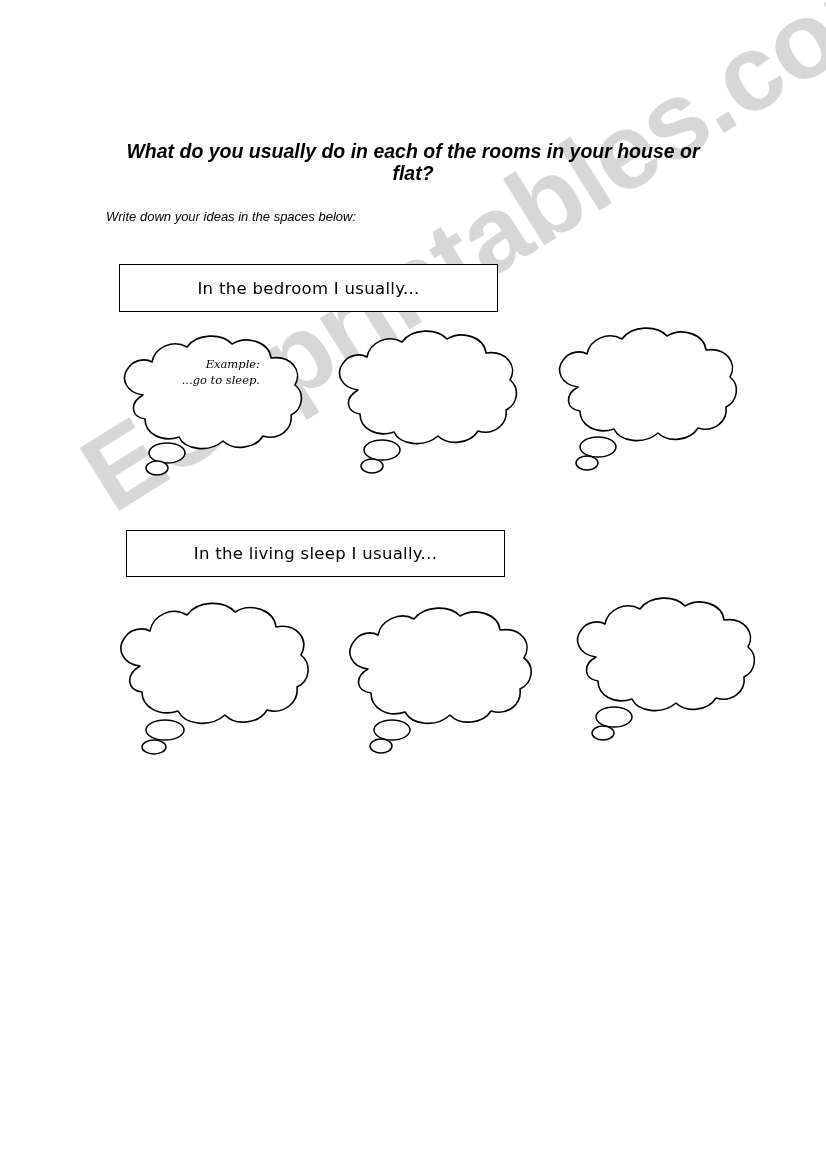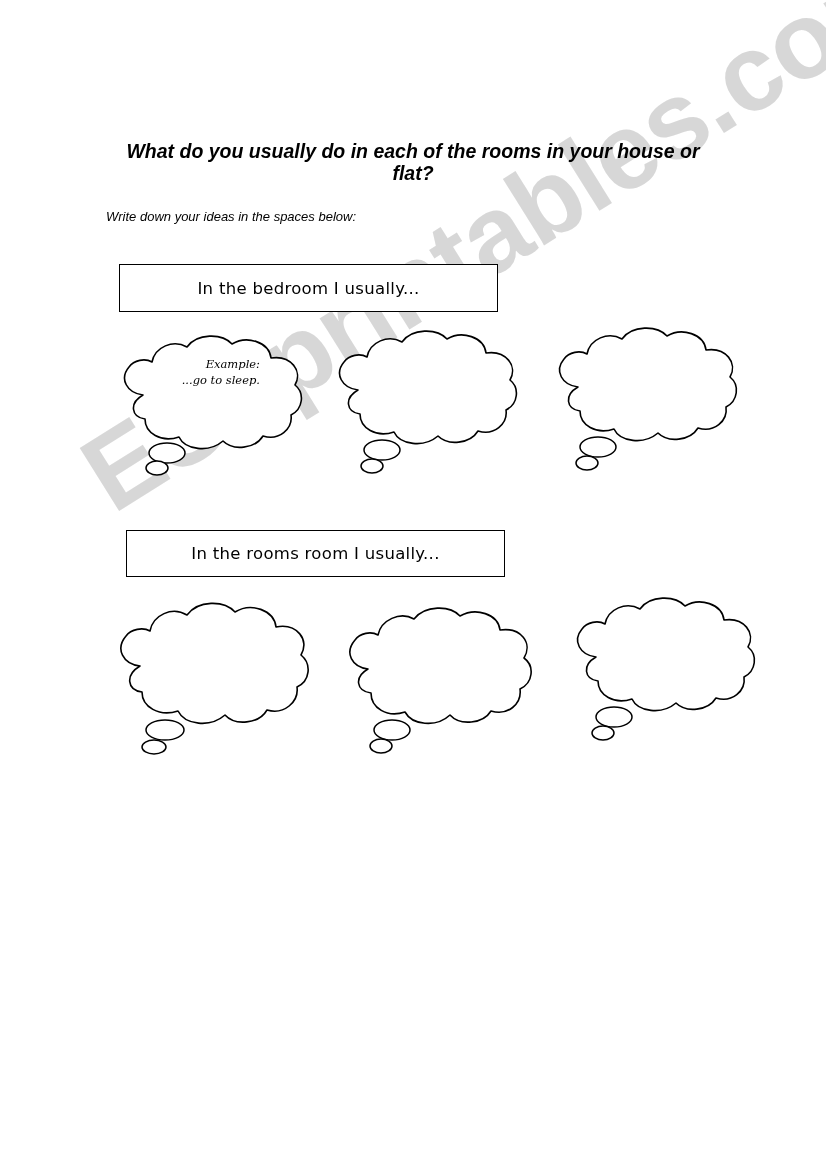--- a/index.html
+++ b/index.html
@@ -199,21 +199,21 @@
                C104,120 80,117 74,104
                C56,110 40,100 40,86
                C26,84 24,70 38,62 Z" fill="#ffffff" stroke="#000000" stroke-width="1.6" stroke-linejoin="round"></path>
       <ellipse cx="58" cy="122" rx="18" ry="10" fill="#ffffff" stroke="#000000" stroke-width="1.5"></ellipse>
       <ellipse cx="47" cy="138" rx="11" ry="7" fill="#ffffff" stroke="#000000" stroke-width="1.5"></ellipse>
     </svg>
     <div class="bubble-text" style="left:35px; top:25px; width:120px;"></div>
   </div>
 
   <div class="heading-box" id="heading-livingroom">
-    <span>In the rooms room I usually...</span>
+    <span>In the living sleep I usually...</span>
   </div>
 
   <div class="bubble" style="left:100px; top:600px;">
     <svg width="220" height="170" viewBox="0 0 220 170">
       <path d="M40,66
                C23,64 15,49 26,36
                C31,29 43,27 50,31
                C53,15 72,6 87,15
                C98,0 124,0 135,12
                C151,2 174,10 176,27

